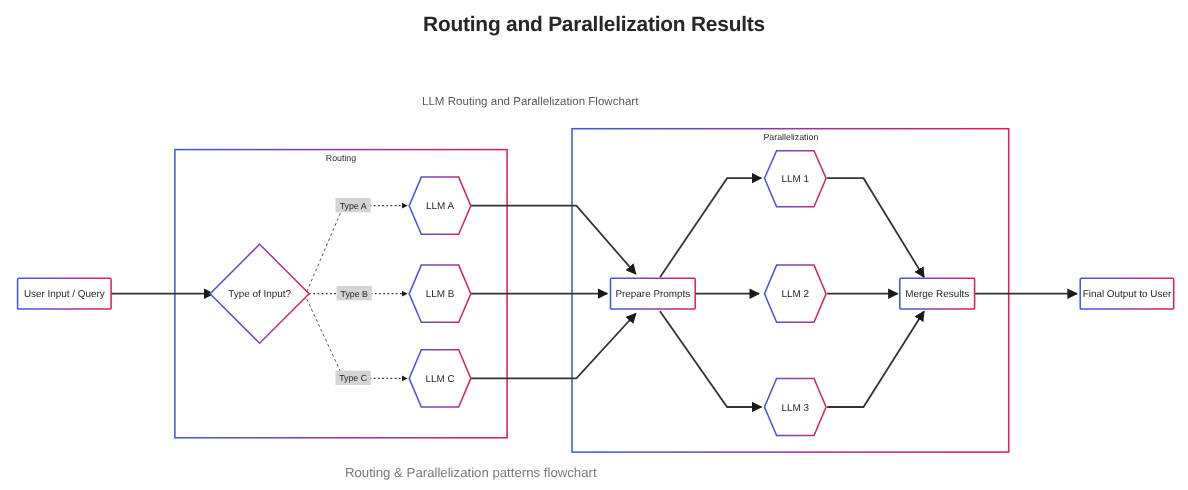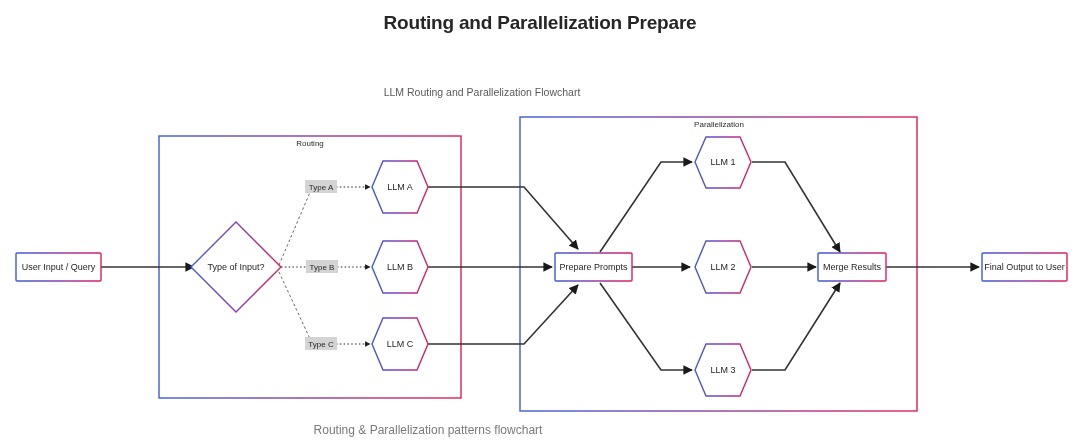--- a/index.html
+++ b/index.html
@@ -95,21 +95,21 @@
     fill: none;
     stroke-dasharray: 2.5 2.5;
   }
   .edge-label-bg {
     fill: #d4d4d4;
   }
 </style>
 </head>
 <body>
 
-<div id="page-title">Routing and Parallelization Prepare</div>
+<div id="page-title">Routing and Parallelization Results</div>
 <div id="chart-title">LLM Routing and Parallelization Flowchart</div>
 
 <svg id="flow-svg" width="1080" height="445">
   <defs>
     <linearGradient id="grad-h" x1="0" y1="0" x2="1" y2="0">
       <stop offset="0%" stop-color="#3b5bdb"></stop>
       <stop offset="50%" stop-color="#8a3fb0"></stop>
       <stop offset="100%" stop-color="#e01e5a"></stop>
     </linearGradient>
     <linearGradient id="grad-h2" x1="0" y1="0" x2="1" y2="0">

